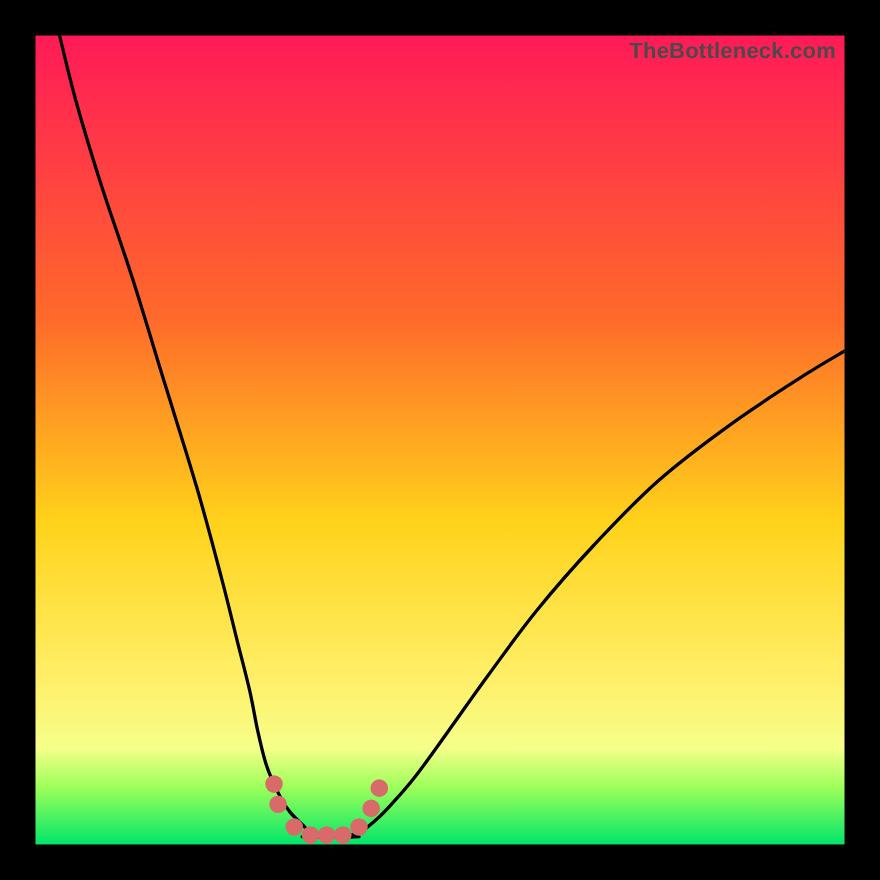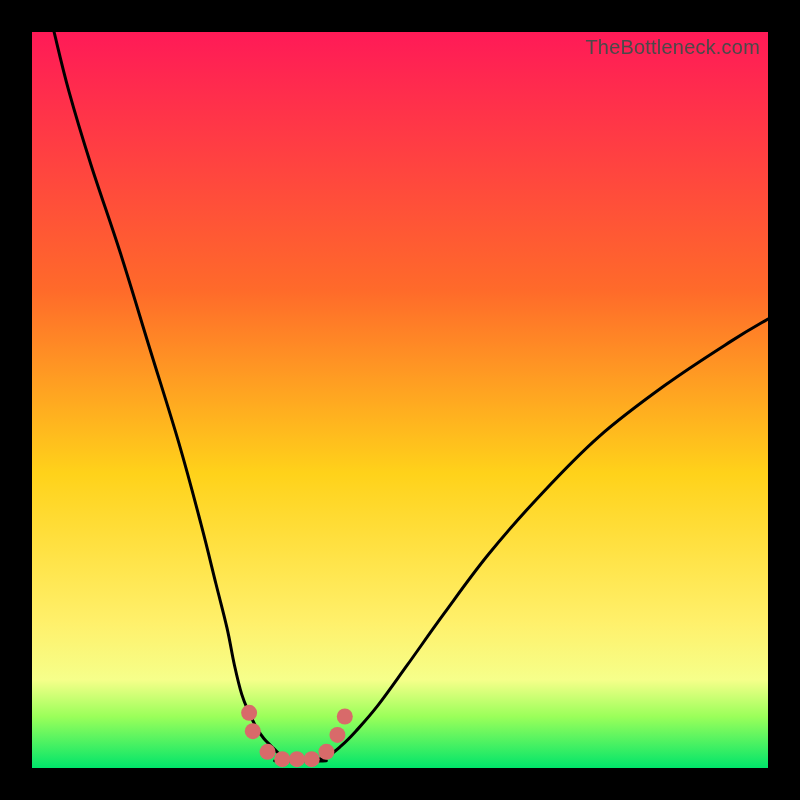--- a/index.html
+++ b/index.html
@@ -26,21 +26,21 @@
     width: 736px;
     height: 736px;
     overflow: hidden;
   }
   .watermark {
     position: absolute;
     top: 4px;
     right: 8px;
     color: #4a4a4a;
     font-size: 20px;
-    font-weight: 400;
+    font-weight: 700;
     letter-spacing: 0.2px;
     z-index: 5;
     user-select: none;
   }
   svg {
     display: block;
   }
 </style>
 </head>
 <body>

